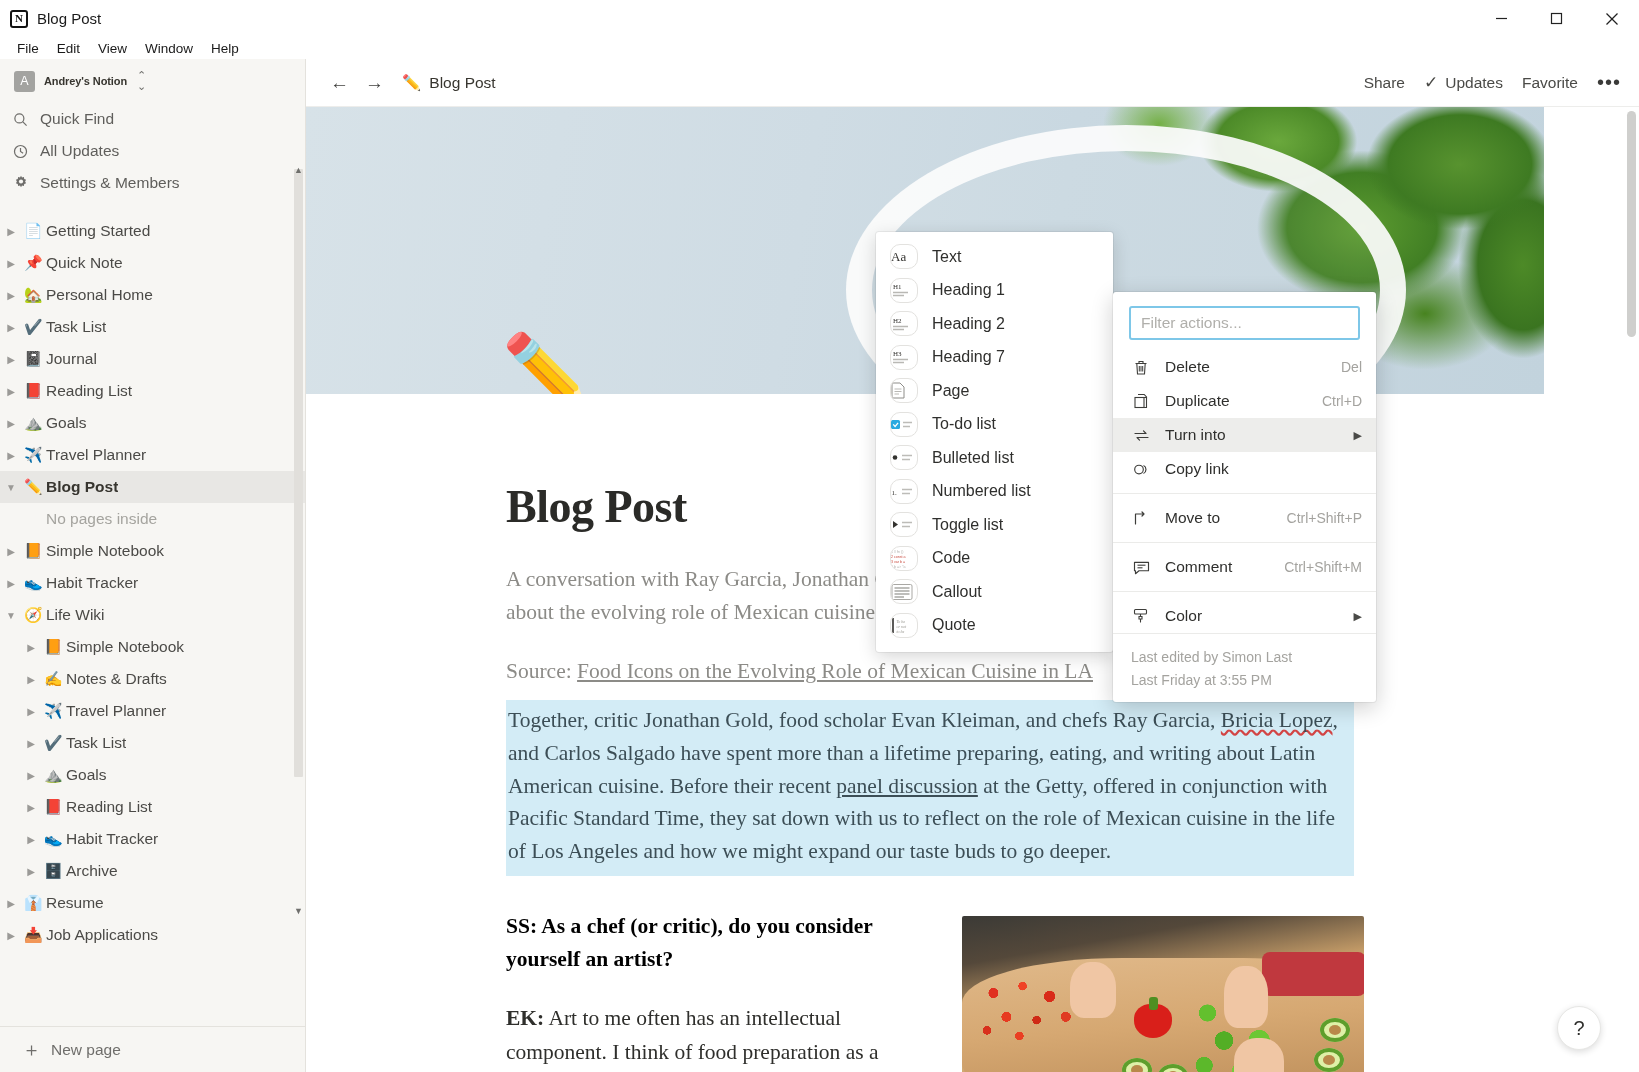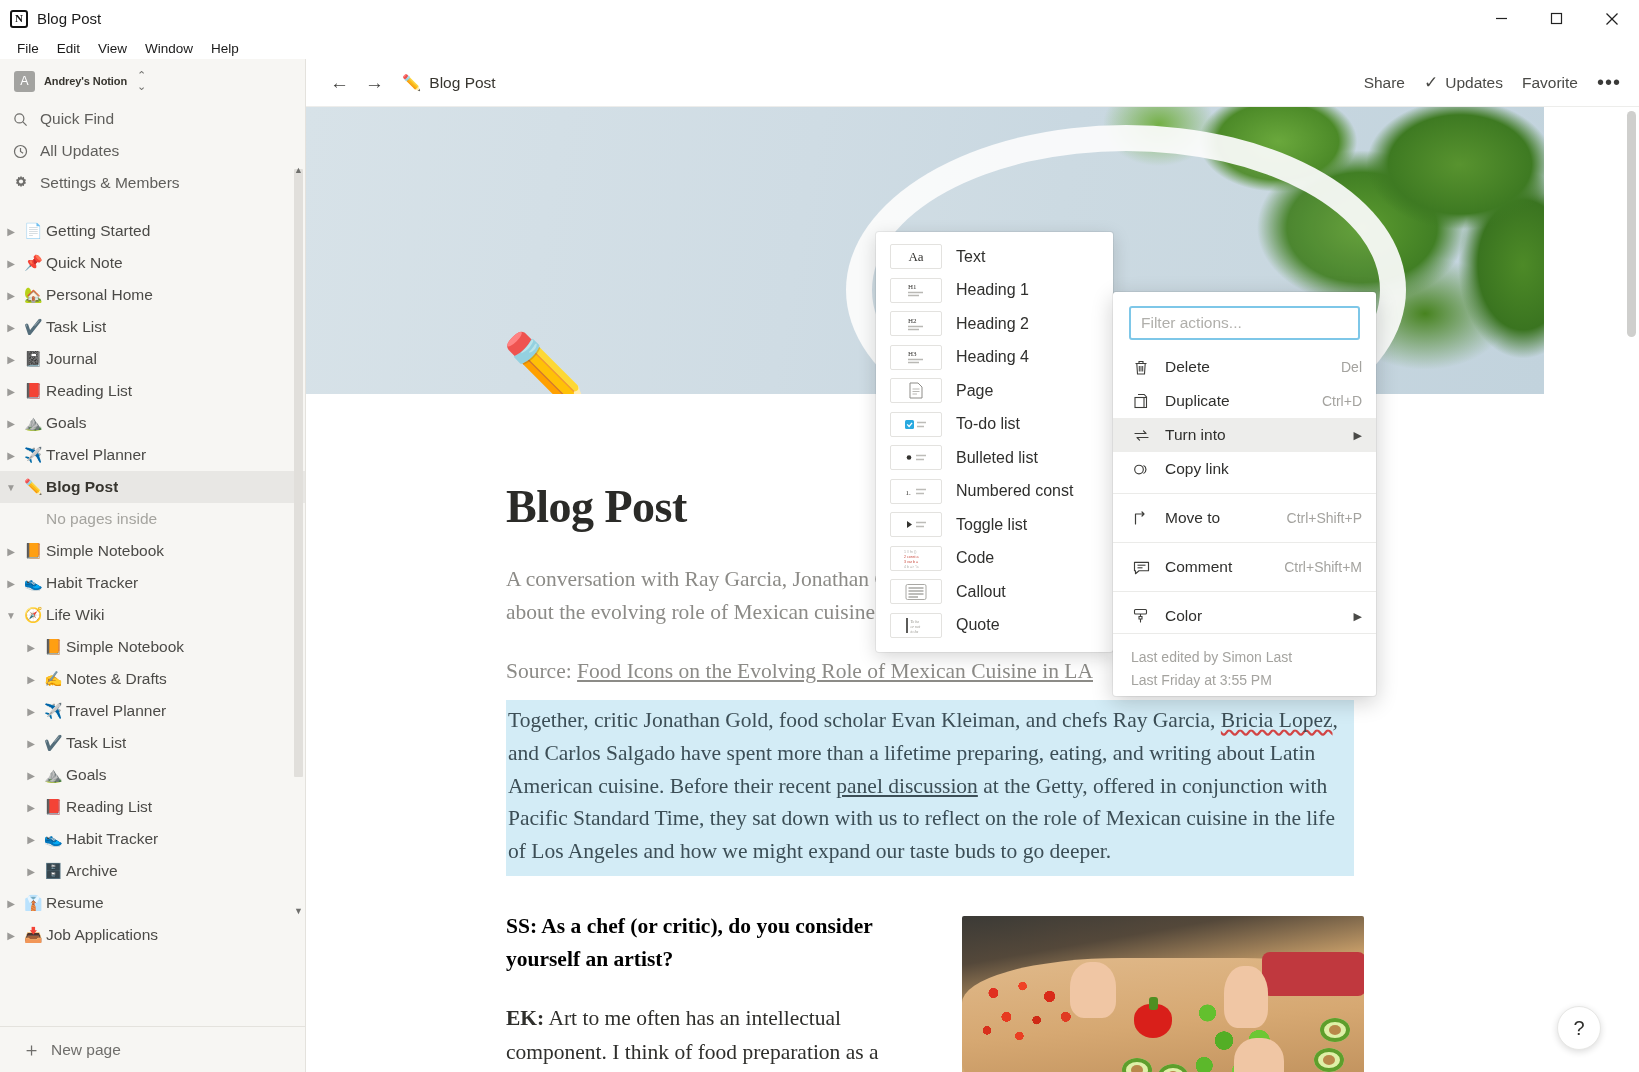--- a/index.html
+++ b/index.html
@@ -259,22 +259,22 @@
     position:absolute; left: 876px; top: 232px; width: 237px;
     background:#fff; border-radius: 3px;
     box-shadow: 0 0 0 1px rgba(15,15,15,0.06), 0 5px 18px rgba(15,15,15,0.17);
     padding: 8px 0 10px 0; z-index: 40;
   }
   .tm-row {
     display:flex; align-items:center; gap: 14px; height: 33.5px; padding-left: 14px;
     font-size: 16px; color:#2f2f2d;
   }
   .tm-ico {
-    width: 52px; height: 25px; border:1px solid #e3e2df; border-radius:2px; background:#fff;
-    display:flex; align-items:center; justify-content:center; flex:none; overflow:hidden;
+    width: 28px; height: 25px; border:1px solid #e3e2df; border-radius:10px; background:#fff;
+    display:flex; align-items:center; flex:none; overflow:hidden;
   }
 
   
   .ctx-menu {
     position:absolute; left: 1113px; top: 292px; width: 263px;
     background:#fff; border-radius: 3px;
     box-shadow: 0 0 0 1px rgba(15,15,15,0.06), 0 6px 22px rgba(15,15,15,0.2);
     z-index: 60; padding-top: 14px;
   }
   .ctx-filter {
@@ -289,21 +289,21 @@
   .ctx-row {
     display:flex; align-items:center; height: 34px; padding: 0 14px 0 18px;
     font-size: 15.5px; color:#2f2f2d; gap: 14px;
   }
   .ctx-row.hl { background:#ededeb; }
   .ctx-ico { width: 20px; display:flex; align-items:center; justify-content:center; flex:none; color:#4a4a47; }
   .ctx-label { flex:1; }
   .ctx-short { color:#a4a39f; font-size: 14px; }
   .ctx-arrow { color:#4a4a47; font-size: 11px; }
   .ctx-sep { height:1px; background:#ebebe9; margin: 7px 0; }
-  .ctx-foot { padding: 12px 18px 4px 18px; border-top:1px solid #ebebe9; }
+  .ctx-foot { padding: 12px 18px 10px 18px; border-top:1px solid #ebebe9; }
   .ctx-foot div { font-size: 14px; color:#a4a39f; line-height: 1.65; }
 </style>
 </head>
 <body>
 
 <div class="app">
 
   <div class="titlebar">
     <div class="tb-logo">N</div>
     <div class="tb-title">Blog Post</div>
@@ -600,21 +600,21 @@
         <span>Heading 2</span>
       </div>
       <div class="tm-row">
         <span class="tm-ico">
           <svg width="20" height="18" viewBox="0 0 20 18">
             <text x="2" y="8" font-size="7" font-family="Liberation Serif" fill="#33322f">H3</text>
             <line x1="2" y1="11.5" x2="17" y2="11.5" stroke="#b9b8b4" stroke-width="1.4"></line>
             <line x1="2" y1="14.5" x2="13" y2="14.5" stroke="#b9b8b4" stroke-width="1.4"></line>
           </svg>
         </span>
-        <span>Heading 4</span>
+        <span>Heading 7</span>
       </div>
       <div class="tm-row">
         <span class="tm-ico">
           <svg width="14" height="17" viewBox="0 0 14 17">
             <path d="M1 1h8l4 4v11H1z" fill="#fff" stroke="#8e8d89" stroke-width="1"></path>
             <line x1="3.5" y1="7" x2="10.5" y2="7" stroke="#b9b8b4"></line>
             <line x1="3.5" y1="9.5" x2="10.5" y2="9.5" stroke="#b9b8b4"></line>
             <line x1="3.5" y1="12" x2="8" y2="12" stroke="#b9b8b4"></line>
           </svg>
         </span>
@@ -642,21 +642,21 @@
         <span>Bulleted list</span>
       </div>
       <div class="tm-row">
         <span class="tm-ico">
           <svg width="22" height="13" viewBox="0 0 22 13">
             <text x="0.5" y="9.5" font-size="7" font-family="Liberation Serif" fill="#33322f">1.</text>
             <line x1="11" y1="4.5" x2="21" y2="4.5" stroke="#bdbcb8" stroke-width="1.4"></line>
             <line x1="11" y1="8.5" x2="19" y2="8.5" stroke="#bdbcb8" stroke-width="1.4"></line>
           </svg>
         </span>
-        <span>Numbered const</span>
+        <span>Numbered list</span>
       </div>
       <div class="tm-row">
         <span class="tm-ico">
           <svg width="22" height="13" viewBox="0 0 22 13">
             <path d="M2 3l5 3.5L2 10z" fill="#33322f"></path>
             <line x1="11" y1="4.5" x2="21" y2="4.5" stroke="#bdbcb8" stroke-width="1.4"></line>
             <line x1="11" y1="8.5" x2="19" y2="8.5" stroke="#bdbcb8" stroke-width="1.4"></line>
           </svg>
         </span>
         <span>Toggle list</span>

